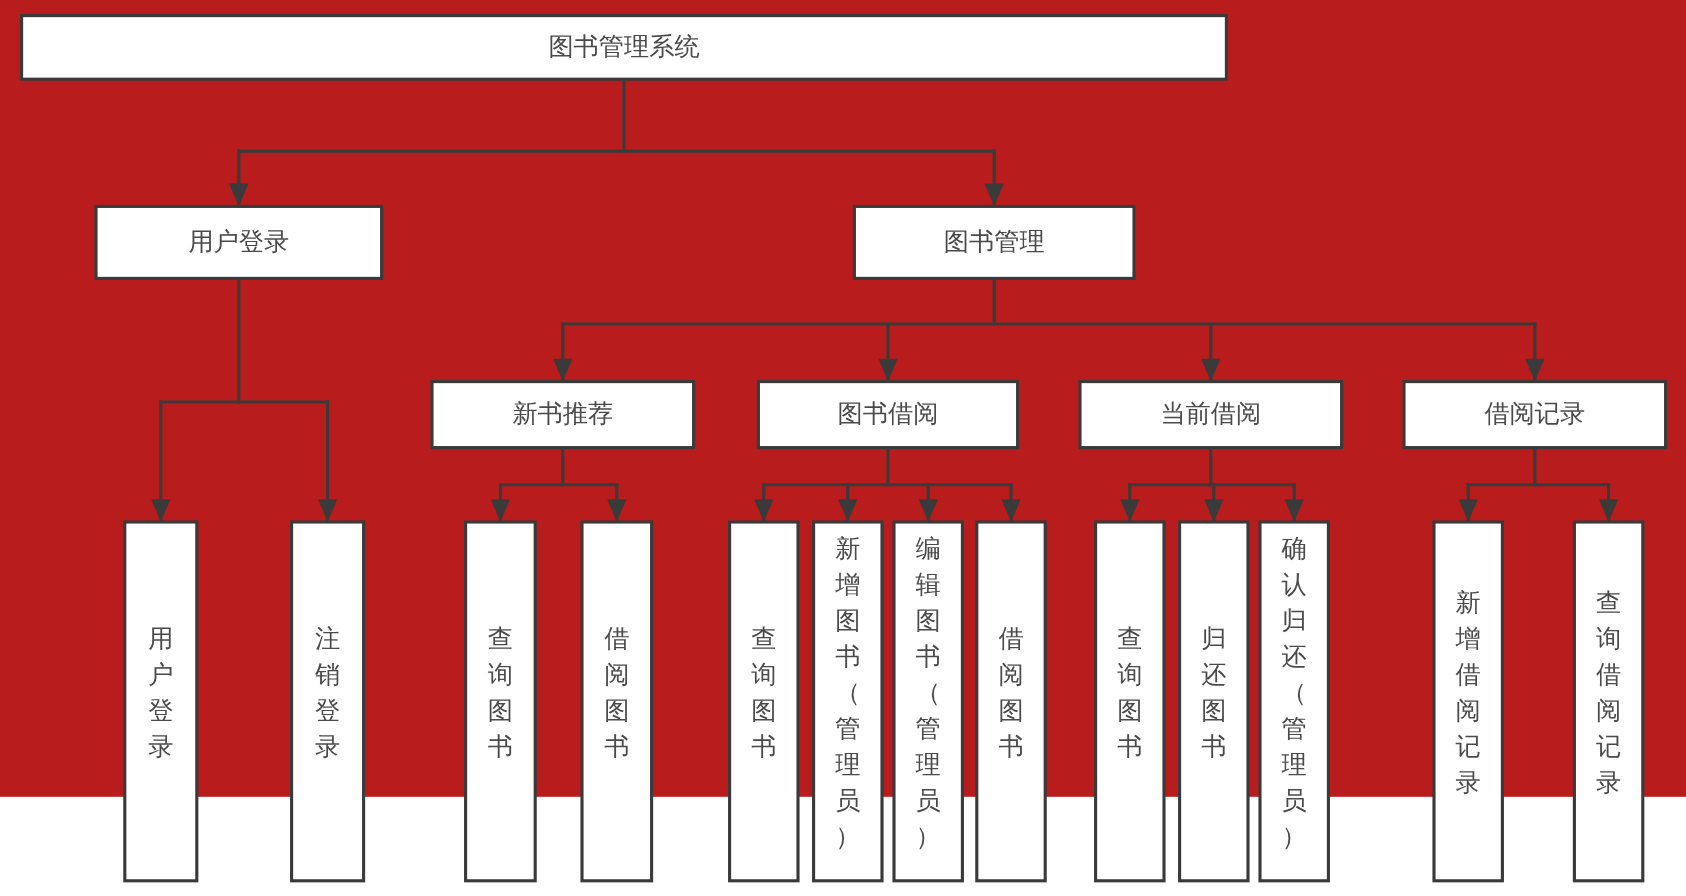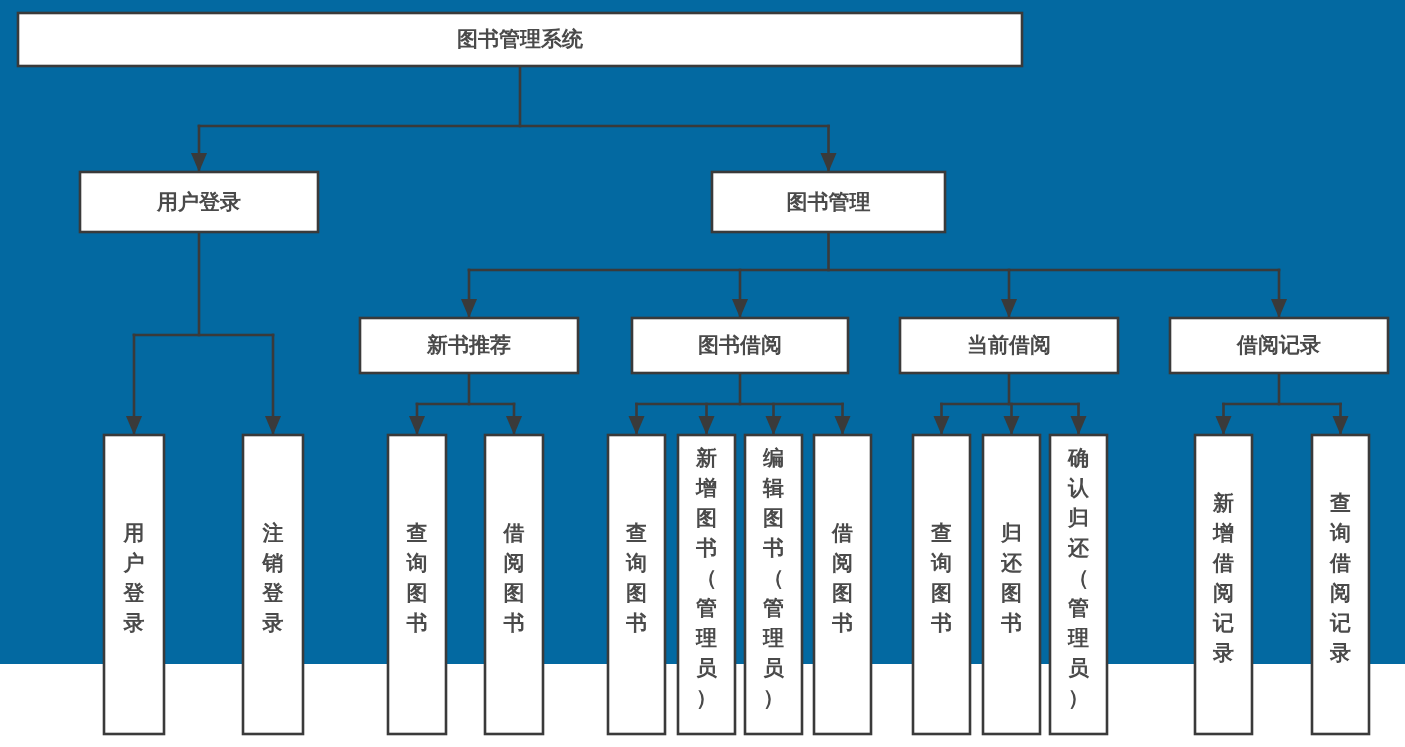--- a/index.html
+++ b/index.html
@@ -11,22 +11,21 @@
   body {
     width: 1405px;
     height: 747px;
     overflow: hidden;
     font-family: "Liberation Sans", "DejaVu Sans", sans-serif;
   }
   #diagram-root {
     position: relative;
     width: 1405px;
     height: 664px;
-    background: #0369a1;
-    font-weight: bold;
+    background: #b91c1c;
   }
   svg.diagram {
     position: absolute;
     left: 0;
     top: 0;
     width: 1405px;
     height: 747px;
     display: block;
   }
   .node-rect {

